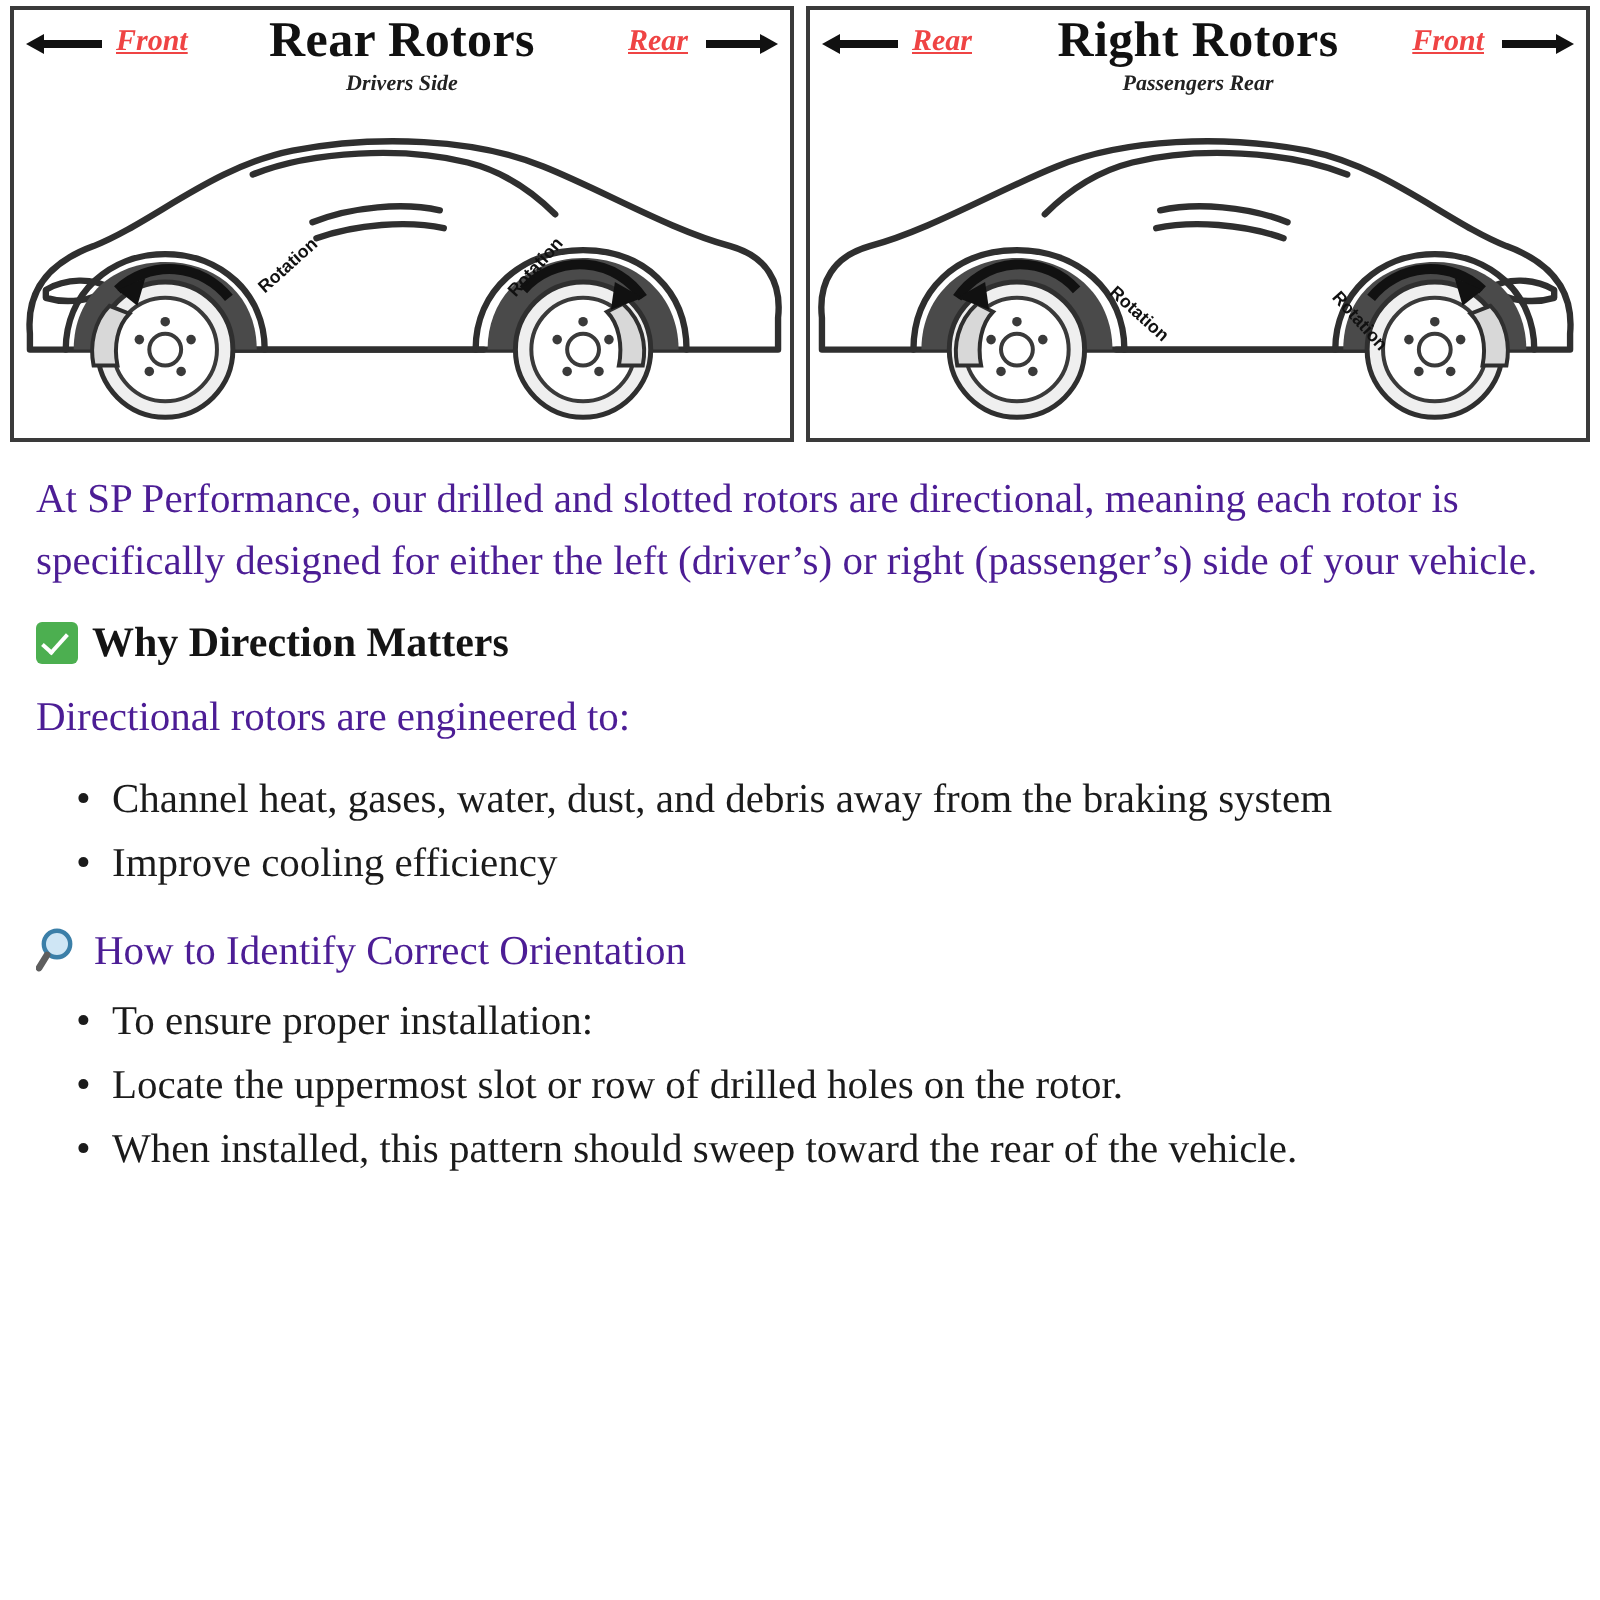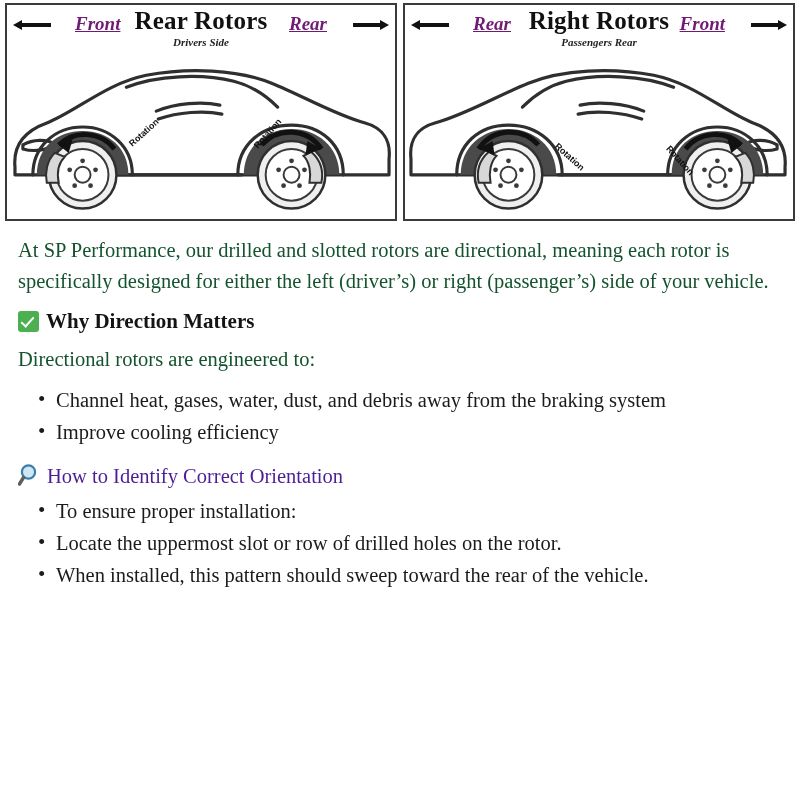--- a/index.html
+++ b/index.html
@@ -58,25 +58,25 @@
     color: #222;
     margin-top: 1px;
   }
 
   
   .arrow-tag {
     position: absolute;
     top: 8px;
     display: flex;
     align-items: center;
-    gap: 20px;
-    font-size: 19px;
+    gap: 3px;
+    font-size: 15px;
     font-weight: bold;
     font-style: italic;
-    color: #701a75;
+    color: #ef4444;
   }
   .arrow-tag.left { left: 6px; }
   .arrow-tag.right { right: 6px; }
   .arrow-tag .lbl {
     text-decoration: underline;
     font-family: "Liberation Serif", serif;
   }
   .arrow-line {
     display: inline-block;
     position: relative;
@@ -118,21 +118,21 @@
 
   
   .body {
     padding: 14px 18px 0 18px;
     box-sizing: border-box;
   }
   p.para {
     font-size: 20.5px;
     line-height: 31px;
     margin: 0 0 10px 0;
-    color: #14532d;
+    color: #4c1d95;
   }
   .heading {
     display: flex;
     align-items: center;
     gap: 7px;
     margin: 12px 0 10px 0;
   }
   .heading .htext {
     font-size: 21px;
     font-weight: bold;

